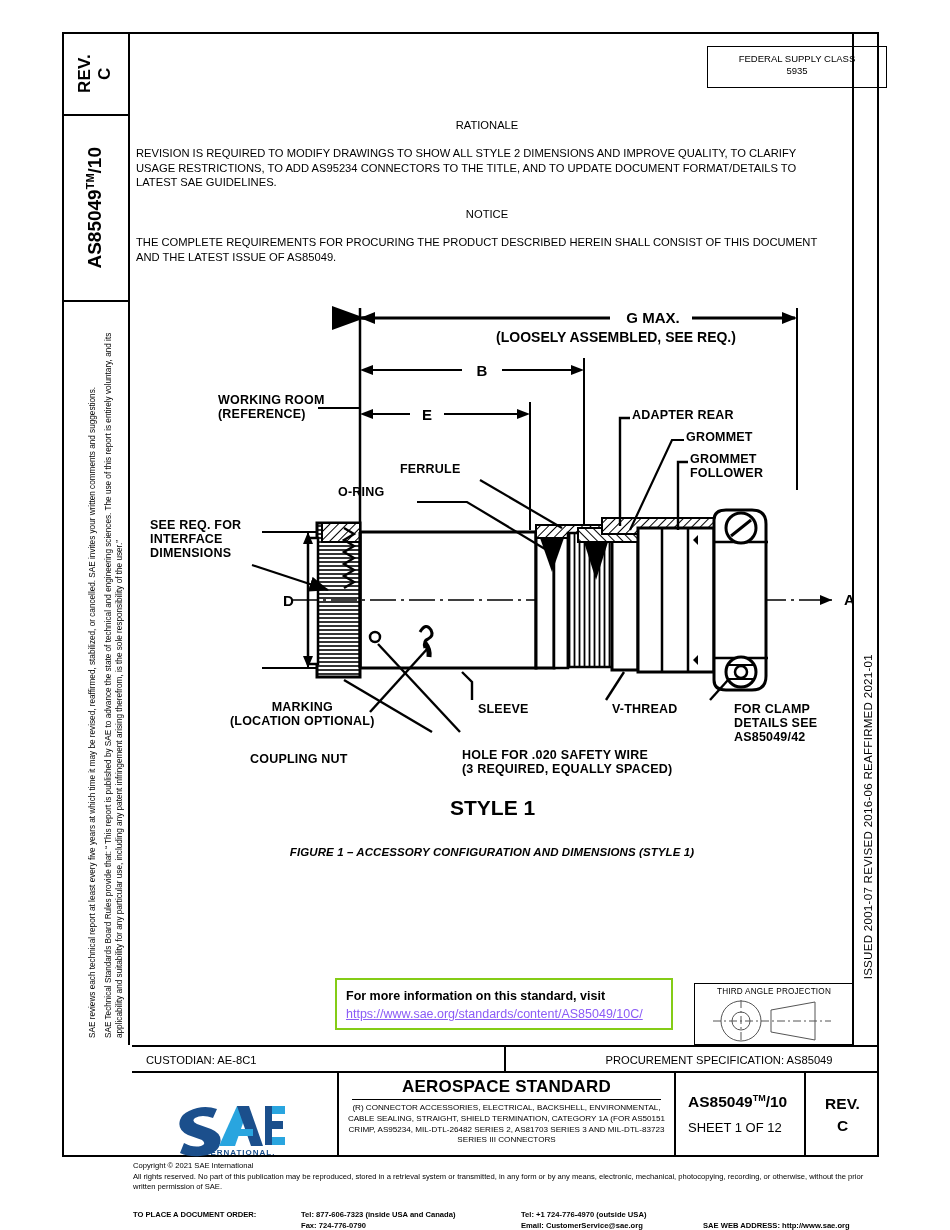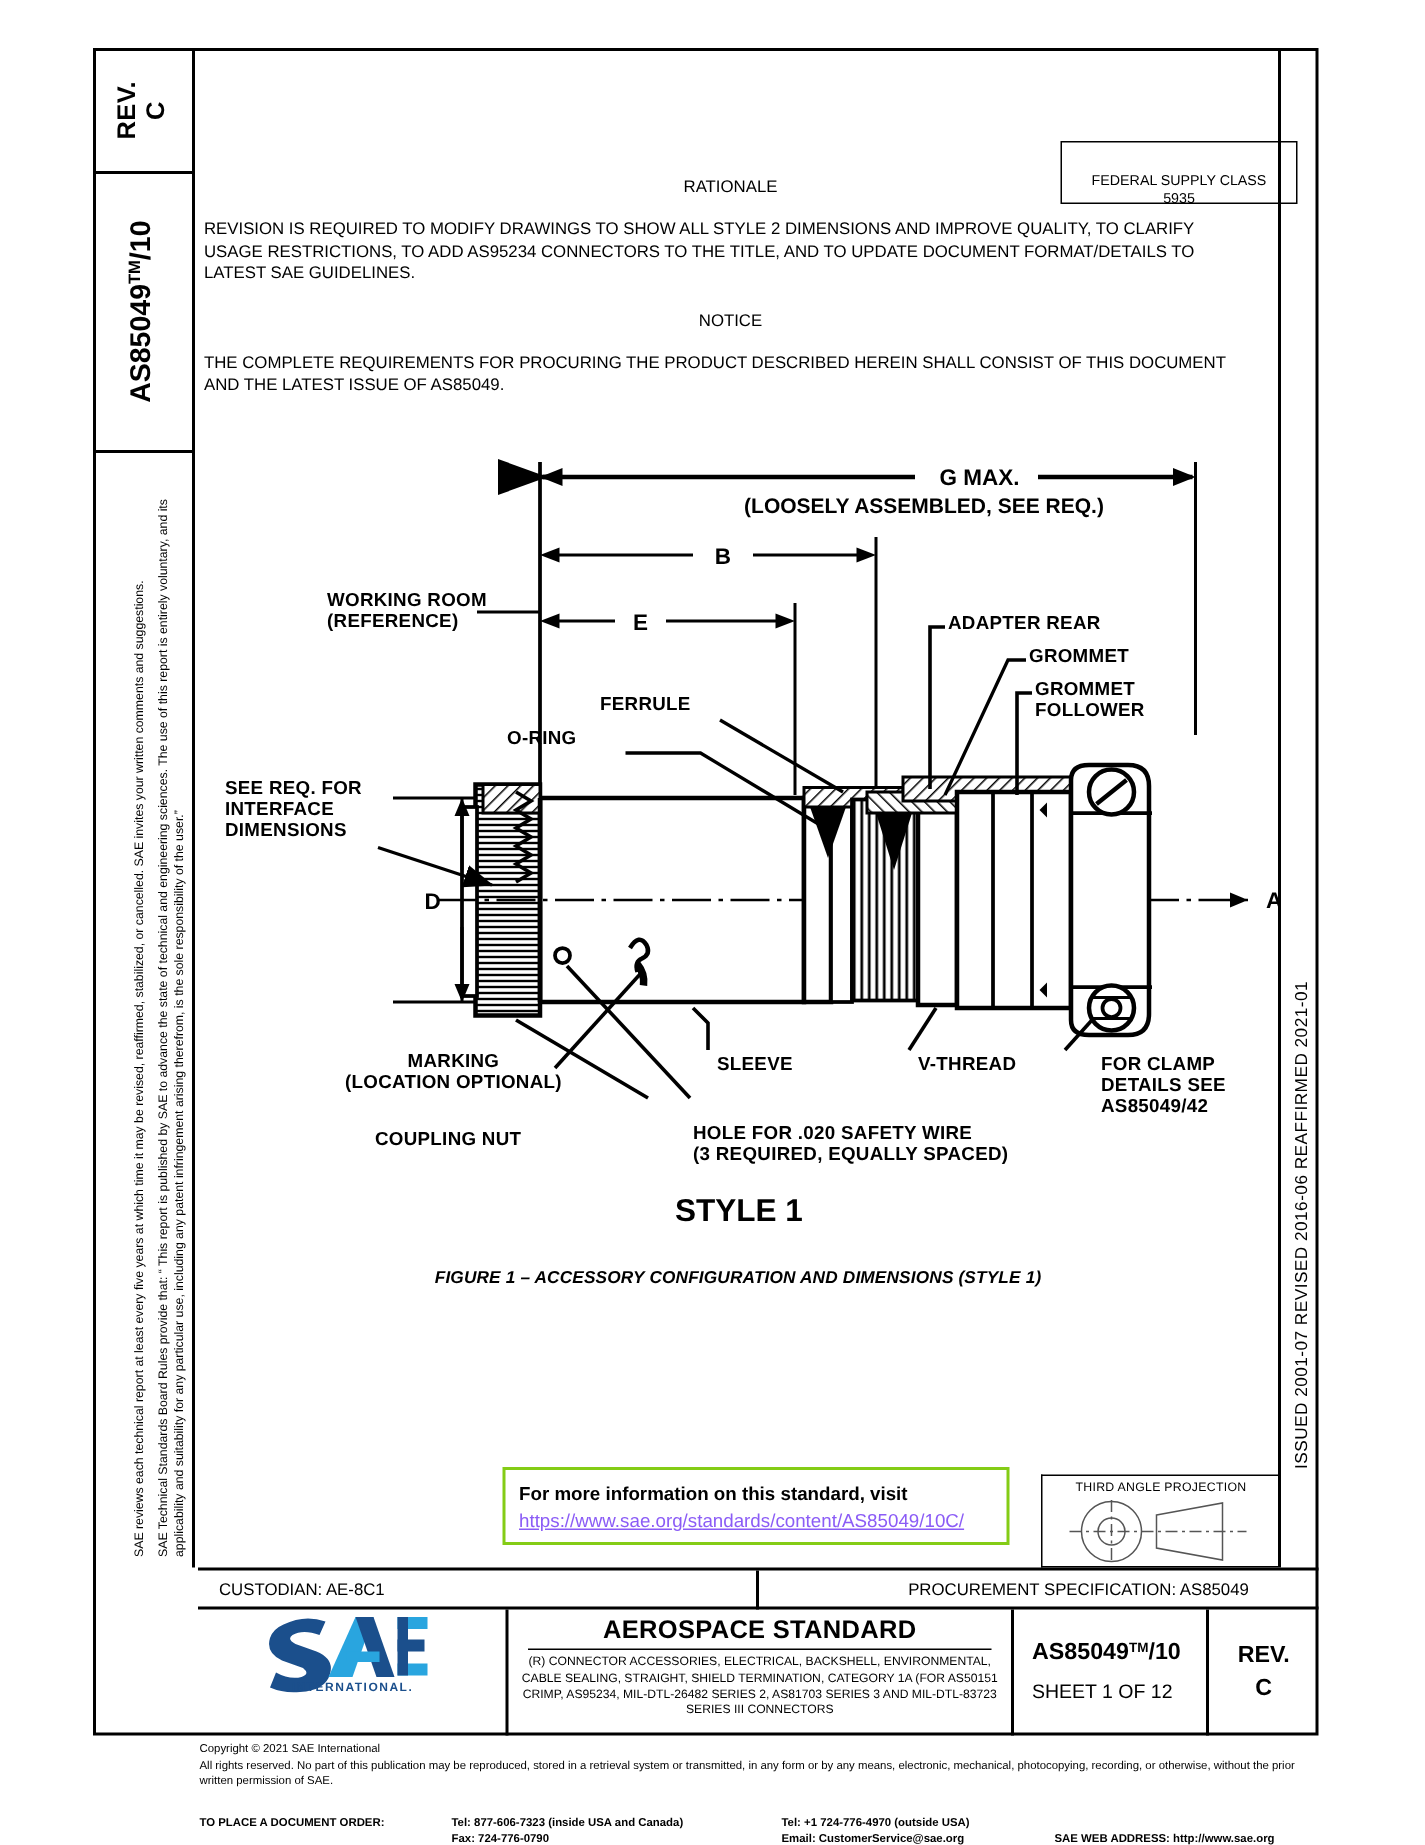--- a/index.html
+++ b/index.html
@@ -136,29 +136,28 @@
     font-size: 11.5px;
     white-space: nowrap;
     letter-spacing: .3px;
   }
 
   
   .fsc-box {
     position: absolute;
     left: 707px;
     top: 46px;
-    width: 158px;
+    width: 180px;
     height: 42px;
     border: 1px solid #000;
     box-sizing: border-box;
     text-align: center;
     font-size: 9.5px;
     line-height: 1.25;
-    padding-top: 20px;
-    margin-top: 48px;
+    padding-top: 6px;
   }
 
   
   .notice-block {
     position: absolute;
     left: 136px;
     top: 118px;
     width: 702px;
     font-size: 11.2px;
     line-height: 1.32;
@@ -281,21 +280,21 @@
     box-sizing: border-box;
   }
   .tb-logo {
     position: absolute;
     left: 0; top: 0;
     width: 207px;
     height: 84px;
     border-right: 2px solid #000;
     box-sizing: border-box;
     display: flex;
-    align-items: flex-start;
+    align-items: flex-end;
     justify-content: center;
   }
   .tb-title {
     position: absolute;
     left: 207px; top: 0;
     width: 337px;
     height: 84px;
     border-right: 2px solid #000;
     box-sizing: border-box;
     text-align: center;

